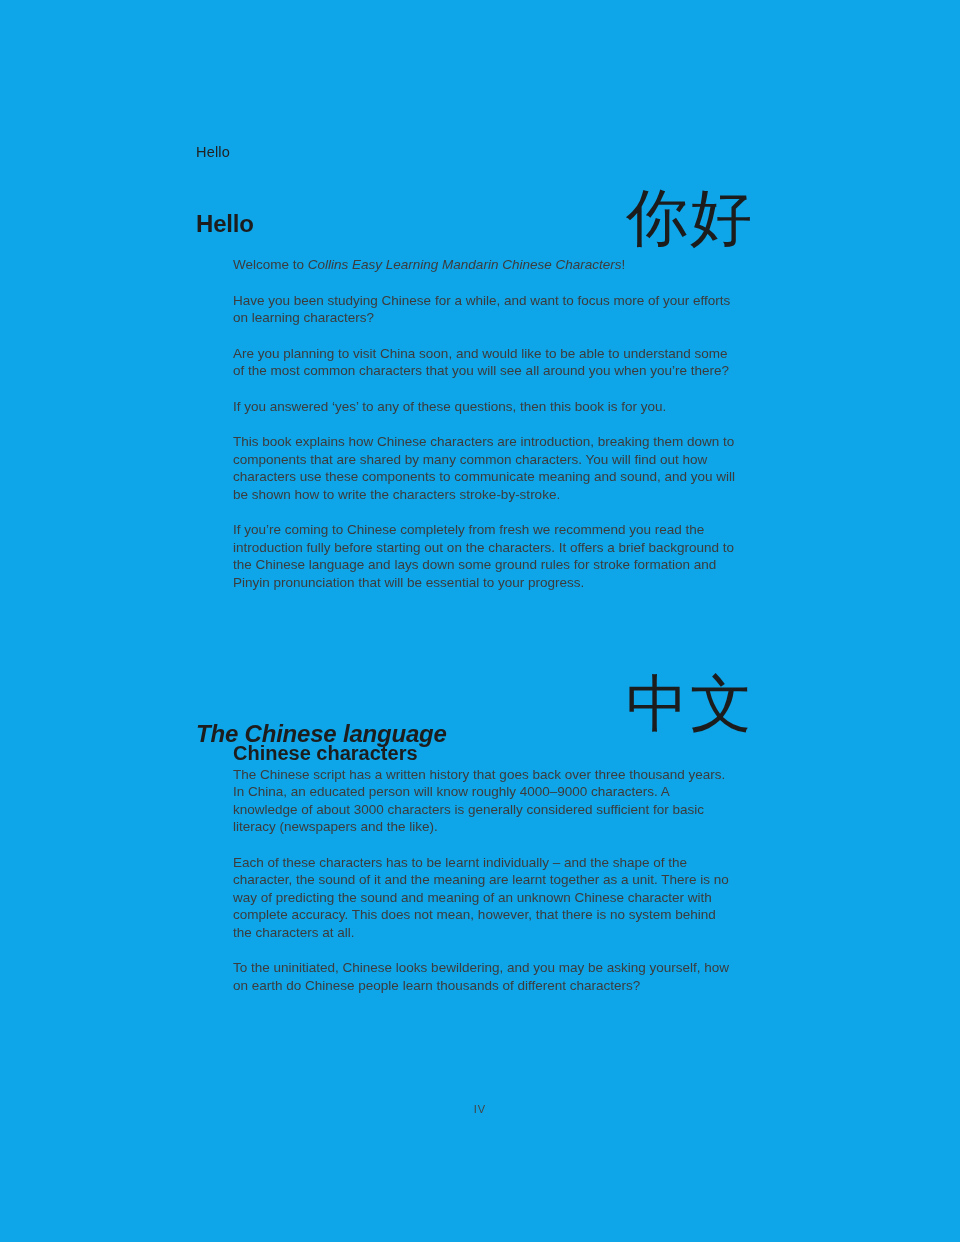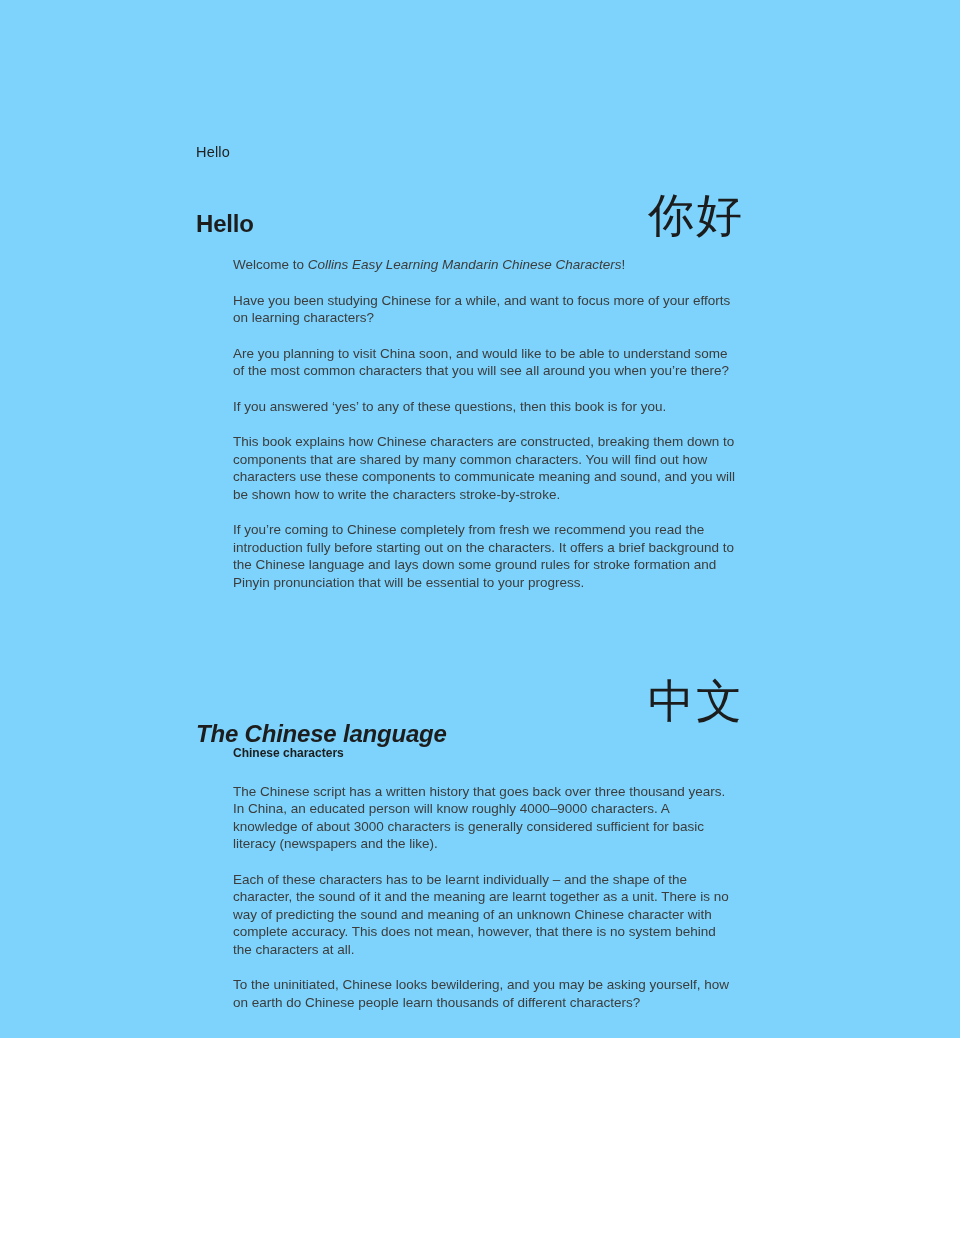--- a/index.html
+++ b/index.html
@@ -3,22 +3,22 @@
 <meta charset="utf-8">
 <style>
   html, body {
     margin: 0;
     padding: 0;
     background: #ffffff;
   }
   .page {
     position: relative;
     width: 960px;
-    height: 1038px;
-    background: #7dd3fc;
+    height: 1242px;
+    background: #0ea5e9;
     font-family: "Liberation Sans", "DejaVu Sans", sans-serif;
     color: #3a3a3a;
     overflow: hidden;
   }
   .running-head {
     position: absolute;
     left: 196px;
     top: 144px;
     font-size: 14.5px;
     font-weight: 400;
@@ -30,49 +30,49 @@
     left: 196px;
     font-size: 24px;
     font-weight: 700;
     color: #1d1d1d;
     letter-spacing: -0.2px;
   }
   .h1-hello { top: 194px; }
   .h1-chinese-language { top: 704px; font-style: italic; }
   .hanzi {
     position: absolute;
-    right: 216px;
-    font-size: 46px;
+    right: 206px;
+    font-size: 62px;
     line-height: 1;
     font-weight: 500;
     color: #1c1c1c;
-    font-family: Liberation Sans, sans-serif;
+    font-family: Liberation Mono, monospace;
     letter-spacing: 2px;
     white-space: nowrap;
   }
   .hanzi-nihao { top: 192px; }
   .hanzi-zhongwen { top: 678px; }
   .body-col {
     position: absolute;
     left: 233px;
     width: 504px;
     font-size: 13.5px;
     line-height: 17.5px;
     color: #3c3c3c;
   }
   .body-col-1 { top: 256px; }
   .body-col-2 { top: 745px; }
   .body-col p {
     margin: 0 0 18px 0;
   }
   .subheading {
-    font-size: 12px;
+    font-size: 20px;
     font-weight: 700;
     color: #1d1d1d;
-    margin: 0 0 20px 0;
+    margin: 0 0 3px 0;
   }
   .book-title-italic {
     font-style: italic;
   }
   .page-number {
     position: absolute;
     top: 1063px;
     left: 0;
     width: 100%;
     text-align: center;
@@ -91,21 +91,21 @@
 
   <h1 class="h1 h1-hello">Hello</h1>
 
   <div class="hanzi hanzi-nihao">你好</div>
 
   <div class="body-col body-col-1">
     <p><span>Welcome to </span><span class="book-title-italic">Collins Easy Learning Mandarin Chinese Characters</span><span>!</span></p>
     <p>Have you been studying Chinese for a while, and want to focus more of your efforts on learning characters?</p>
     <p>Are you planning to visit China soon, and would like to be able to understand some of the most common characters that you will see all around you when you’re there?</p>
     <p>If you answered ‘yes’ to any of these questions, then this book is for you.</p>
-    <p>This book explains how Chinese characters are constructed, breaking them down to components that are shared by many common characters. You will find out how characters use these components to communicate meaning and sound, and you will be shown how to write the characters stroke-by-stroke.</p>
+    <p>This book explains how Chinese characters are introduction, breaking them down to components that are shared by many common characters. You will find out how characters use these components to communicate meaning and sound, and you will be shown how to write the characters stroke-by-stroke.</p>
     <p>If you’re coming to Chinese completely from fresh we recommend you read the introduction fully before starting out on the characters. It offers a brief background to the Chinese language and lays down some ground rules for stroke formation and Pinyin pronunciation that will be essential to your progress.</p>
   </div>
 
   <h1 class="h1 h1-chinese-language">The Chinese language</h1>
 
   <div class="hanzi hanzi-zhongwen">中文</div>
 
   <div class="body-col body-col-2">
     <div class="subheading">Chinese characters</div>
     <p>The Chinese script has a written history that goes back over three thousand years. In China, an educated person will know roughly 4000–9000 characters. A knowledge of about 3000 characters is generally considered sufficient for basic literacy (newspapers and the like).</p>

